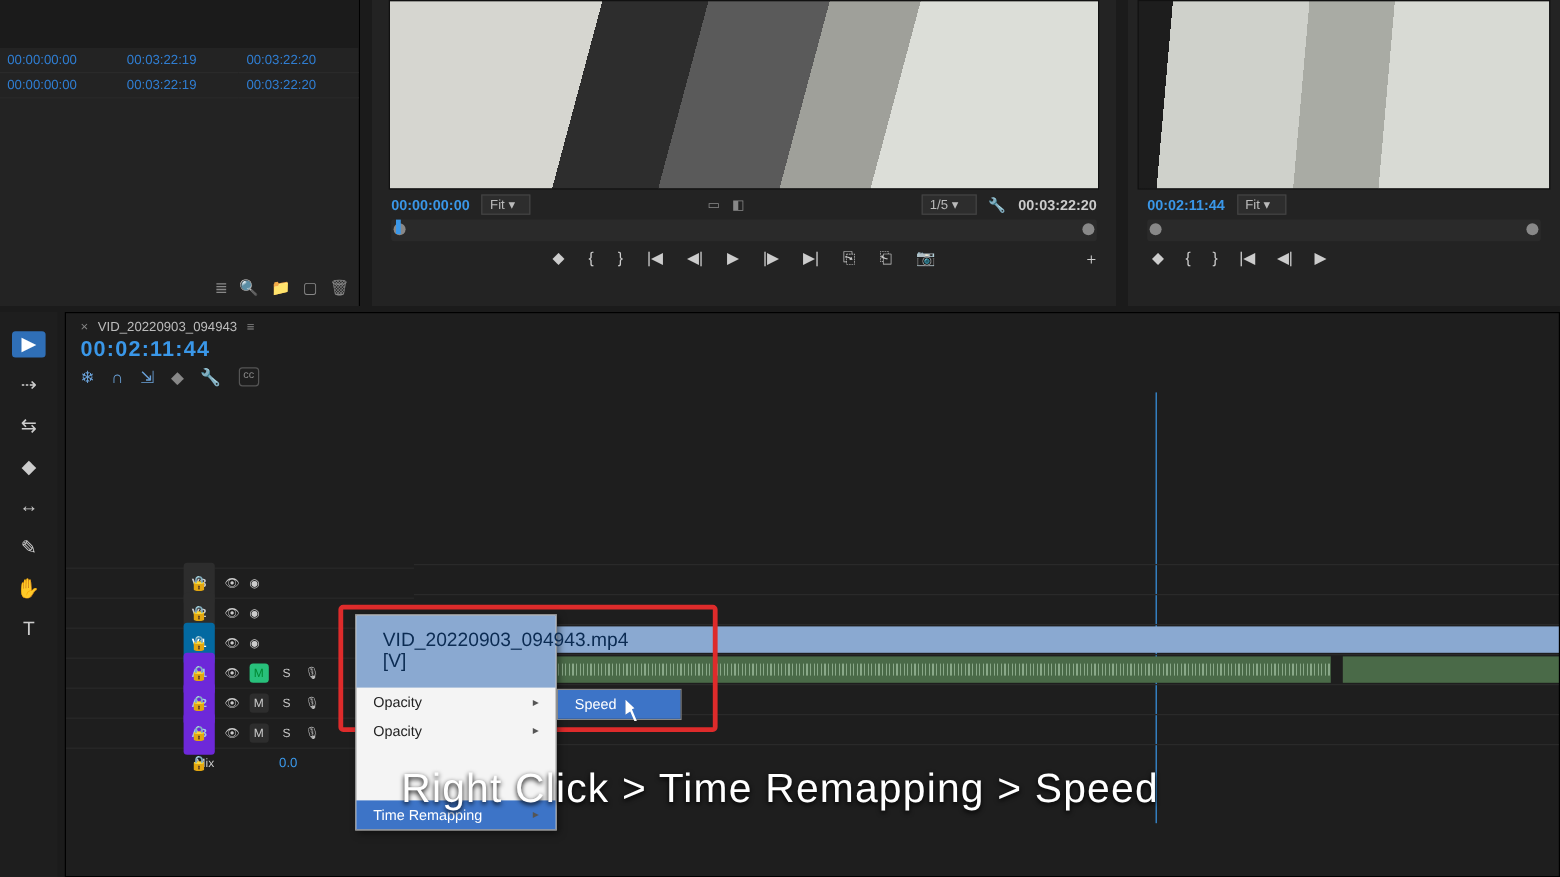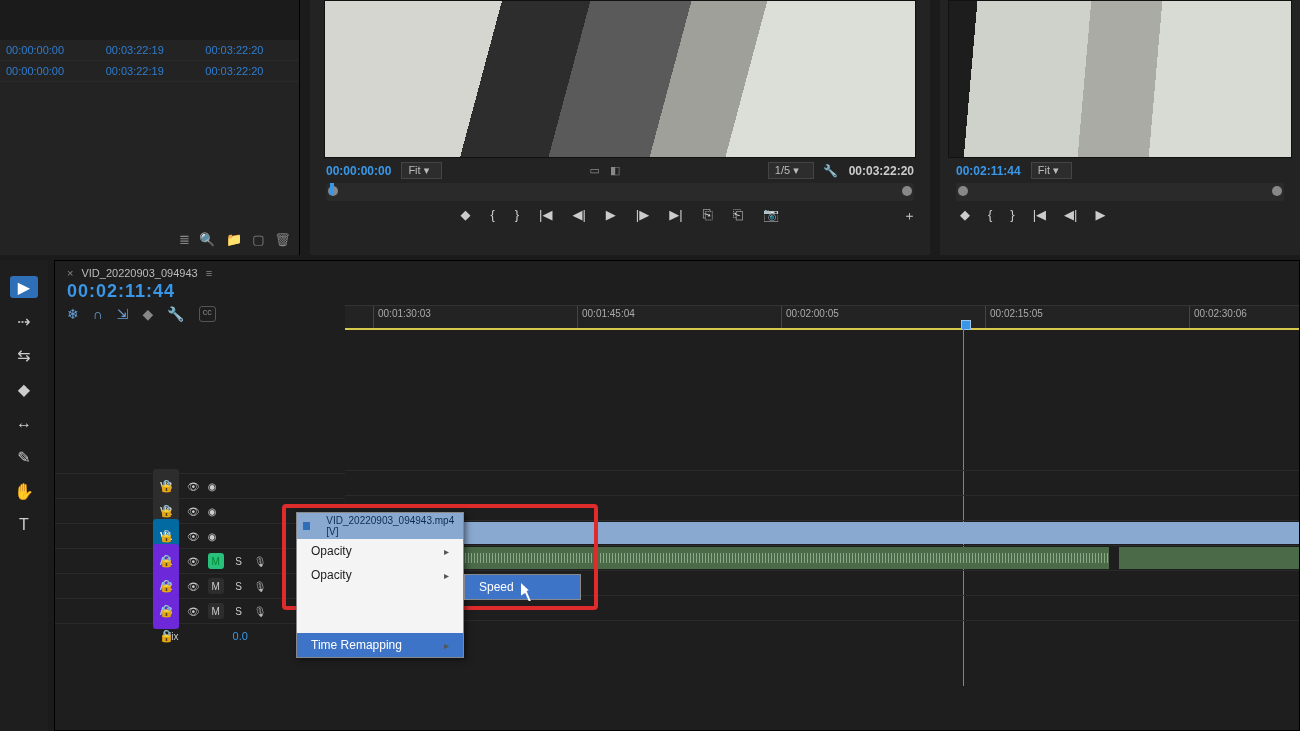--- a/index.html
+++ b/index.html
@@ -86,26 +86,26 @@
   .wave { position:absolute; left:0; right:0; top:6px; bottom:6px;
     background: repeating-linear-gradient(90deg, rgba(180,210,180,.6) 0 1px, transparent 1px 3px); }
   .a-track.gap .clip-a { right:190px; } 
   .a-track.gap::after{ content:""; position:absolute; right:0; width:180px; top:1px; bottom:1px; background:#4a6a48; }
 
   
   .red-box { position:absolute; border:4px solid #de2b2b; border-radius:4px; }
 
   
   .ctx { position:absolute; background:#f4f4f4; border:1px solid #888; font-size:12px; color:#222; box-shadow:2px 2px 6px rgba(0,0,0,.5); width:168px; }
-  .ctx .title { background:#8aa9d1; color:#0b2b52; font-size:10px; padding:2px 6px; display:flex; align-items:center; gap:16px; }
+  .ctx .title { background:#8aa9d1; color:#0b2b52; font-size:16px; padding:12px 6px; display:flex; align-items:center; gap:16px; }
   .ctx .title .sq { width:8px;height:8px; background:#2f6fb7; display:inline-block;}
   .ctx .row { padding:5px 14px; display:flex; justify-content:space-between; align-items:center; cursor:default;}
   .ctx .row .chev { color:#555; font-size:10px; }
   .ctx .row.hl { background:#3d74c7; color:#fff;margin-top:46px; }
-  .sub { position:absolute; background:#f4f4f4; border:1px solid #888; font-size:12px; width:117px; }
+  .sub { position:absolute; background:#f4f4f4; border:1px solid #888; font-size:12px; width:104px; }
   .sub .row { padding:5px 14px; }
   .sub .row.sel { background:#3d74c7; color:#fff; }
   .cursor { position:absolute; width:14px; height:18px;
     background: #fff;
     clip-path: polygon(0 0, 55% 40%, 40% 45%, 70% 100%, 55% 100%, 30% 55%, 0 70%);
     filter: drop-shadow(0 0 1px #000); }
 
   
   .instruction { position:absolute; left:0; right:0; top:638px; text-align:center; font-size:34px; color:#fff; letter-spacing:1px; text-shadow:0 2px 4px #000; font-weight:500; }
 
@@ -217,31 +217,20 @@
     <div class="timeline-time">00:02:11:44</div>
     <div class="tl-toolbar">
       <span>❄</span>
       <span>∩</span>
       <span>⇲</span>
       <span class="grey">◆</span>
       <span class="grey">🔧</span>
       <span class="grey" style="border:1px solid #555;font-size:9px;padding:0 3px;border-radius:3px;">cc</span>
     </div>
 
-    <div class="ruler-wrap">
-      <div class="ruler">
-        <div class="tick" style="left:28px">00:01:30:03</div>
-        <div class="tick" style="left:232px">00:01:45:04</div>
-        <div class="tick" style="left:436px">00:02:00:05</div>
-        <div class="tick" style="left:640px">00:02:15:05</div>
-        <div class="tick" style="left:844px">00:02:30:06</div>
-        <div class="yellow-range"></div>
-        <div class="playhead" style="left:616px"></div>
-      </div>
-    </div>
     <div class="playhead-line" style="left:908px"></div>
 
     <div class="track-head">
       <div style="height:142px"></div>
       <div class="track-row">
           <span class="lock">🔒</span>
           <span class="lbl">V3</span>
           <span class="eye">👁</span>
           <span class="eye">◉</span>
         </div>
@@ -324,14 +313,15 @@
     <div class="row hl">
         <span>Time Remapping</span>
         <span class="chev">▸</span>
       </div>
   </div>
   <div class="sub" style="left:464px; top:574px;">
     <div class="row sel"><span>Speed</span></div>
   </div>
   <div class="cursor" style="left:521px; top:583px;"></div>
 
+  <div class="instruction">Right Click &gt; Time Remapping &gt; Speed</div>
 
 </div>
 
 </body></html>

